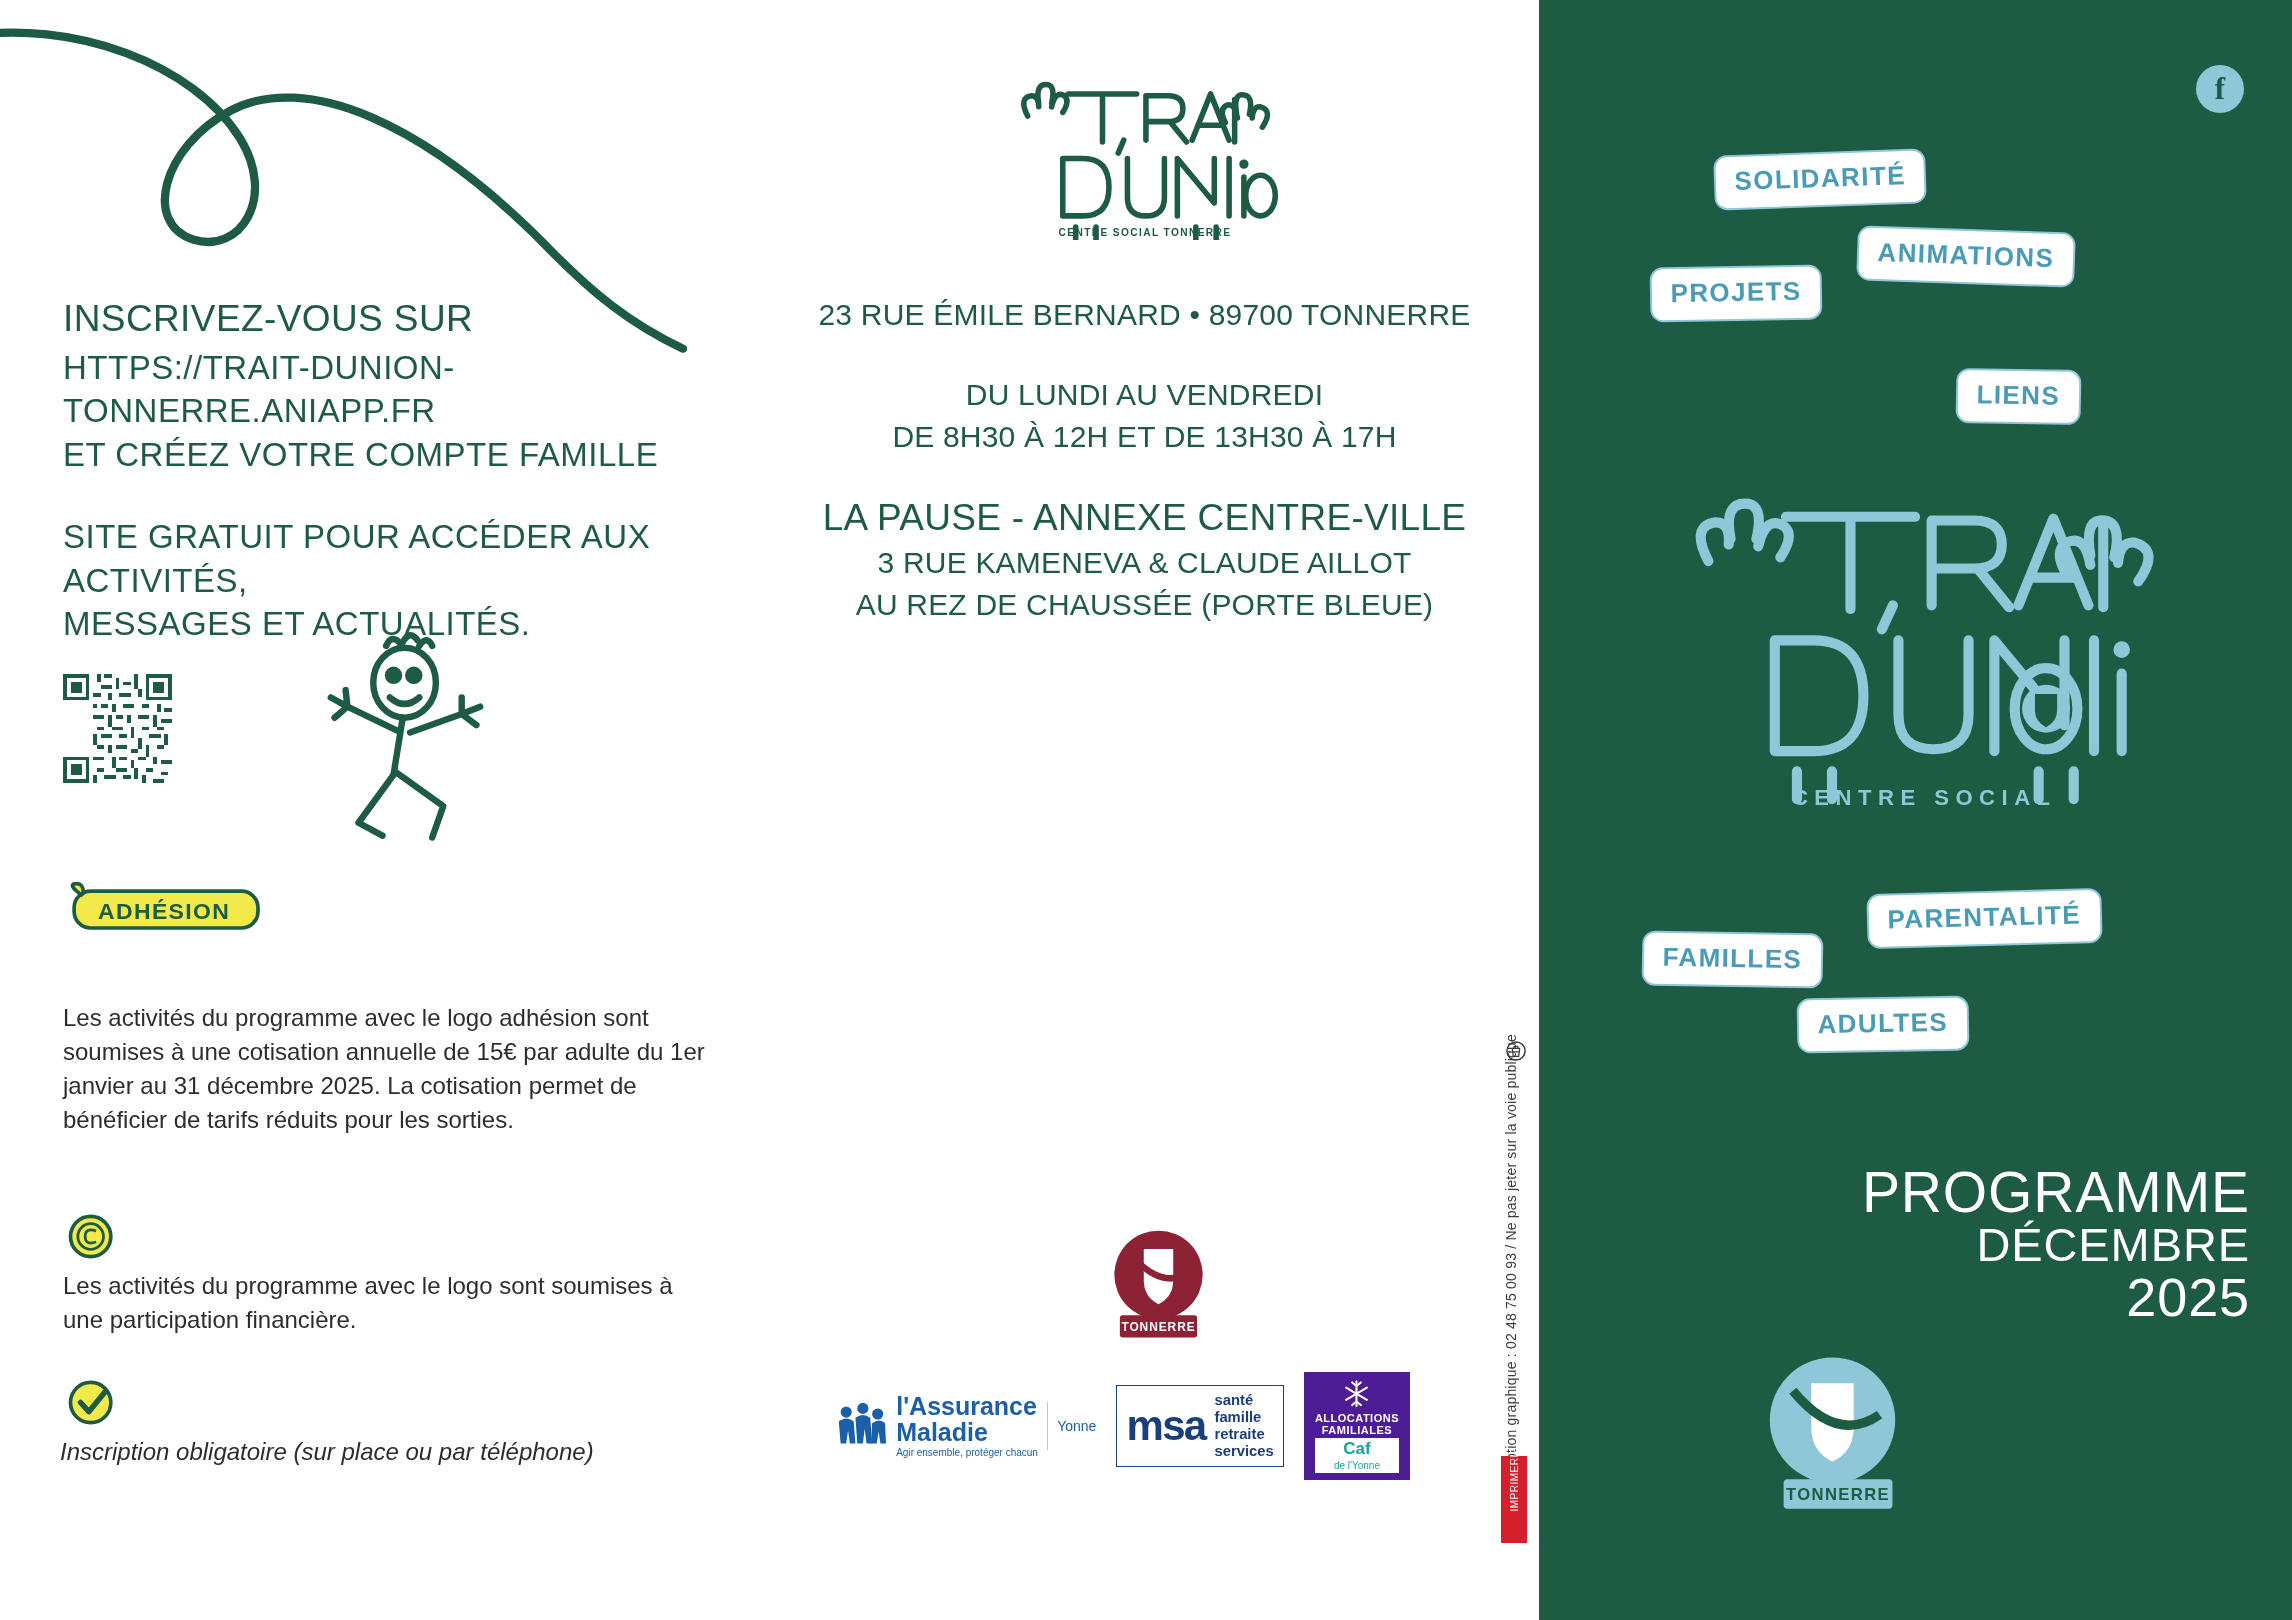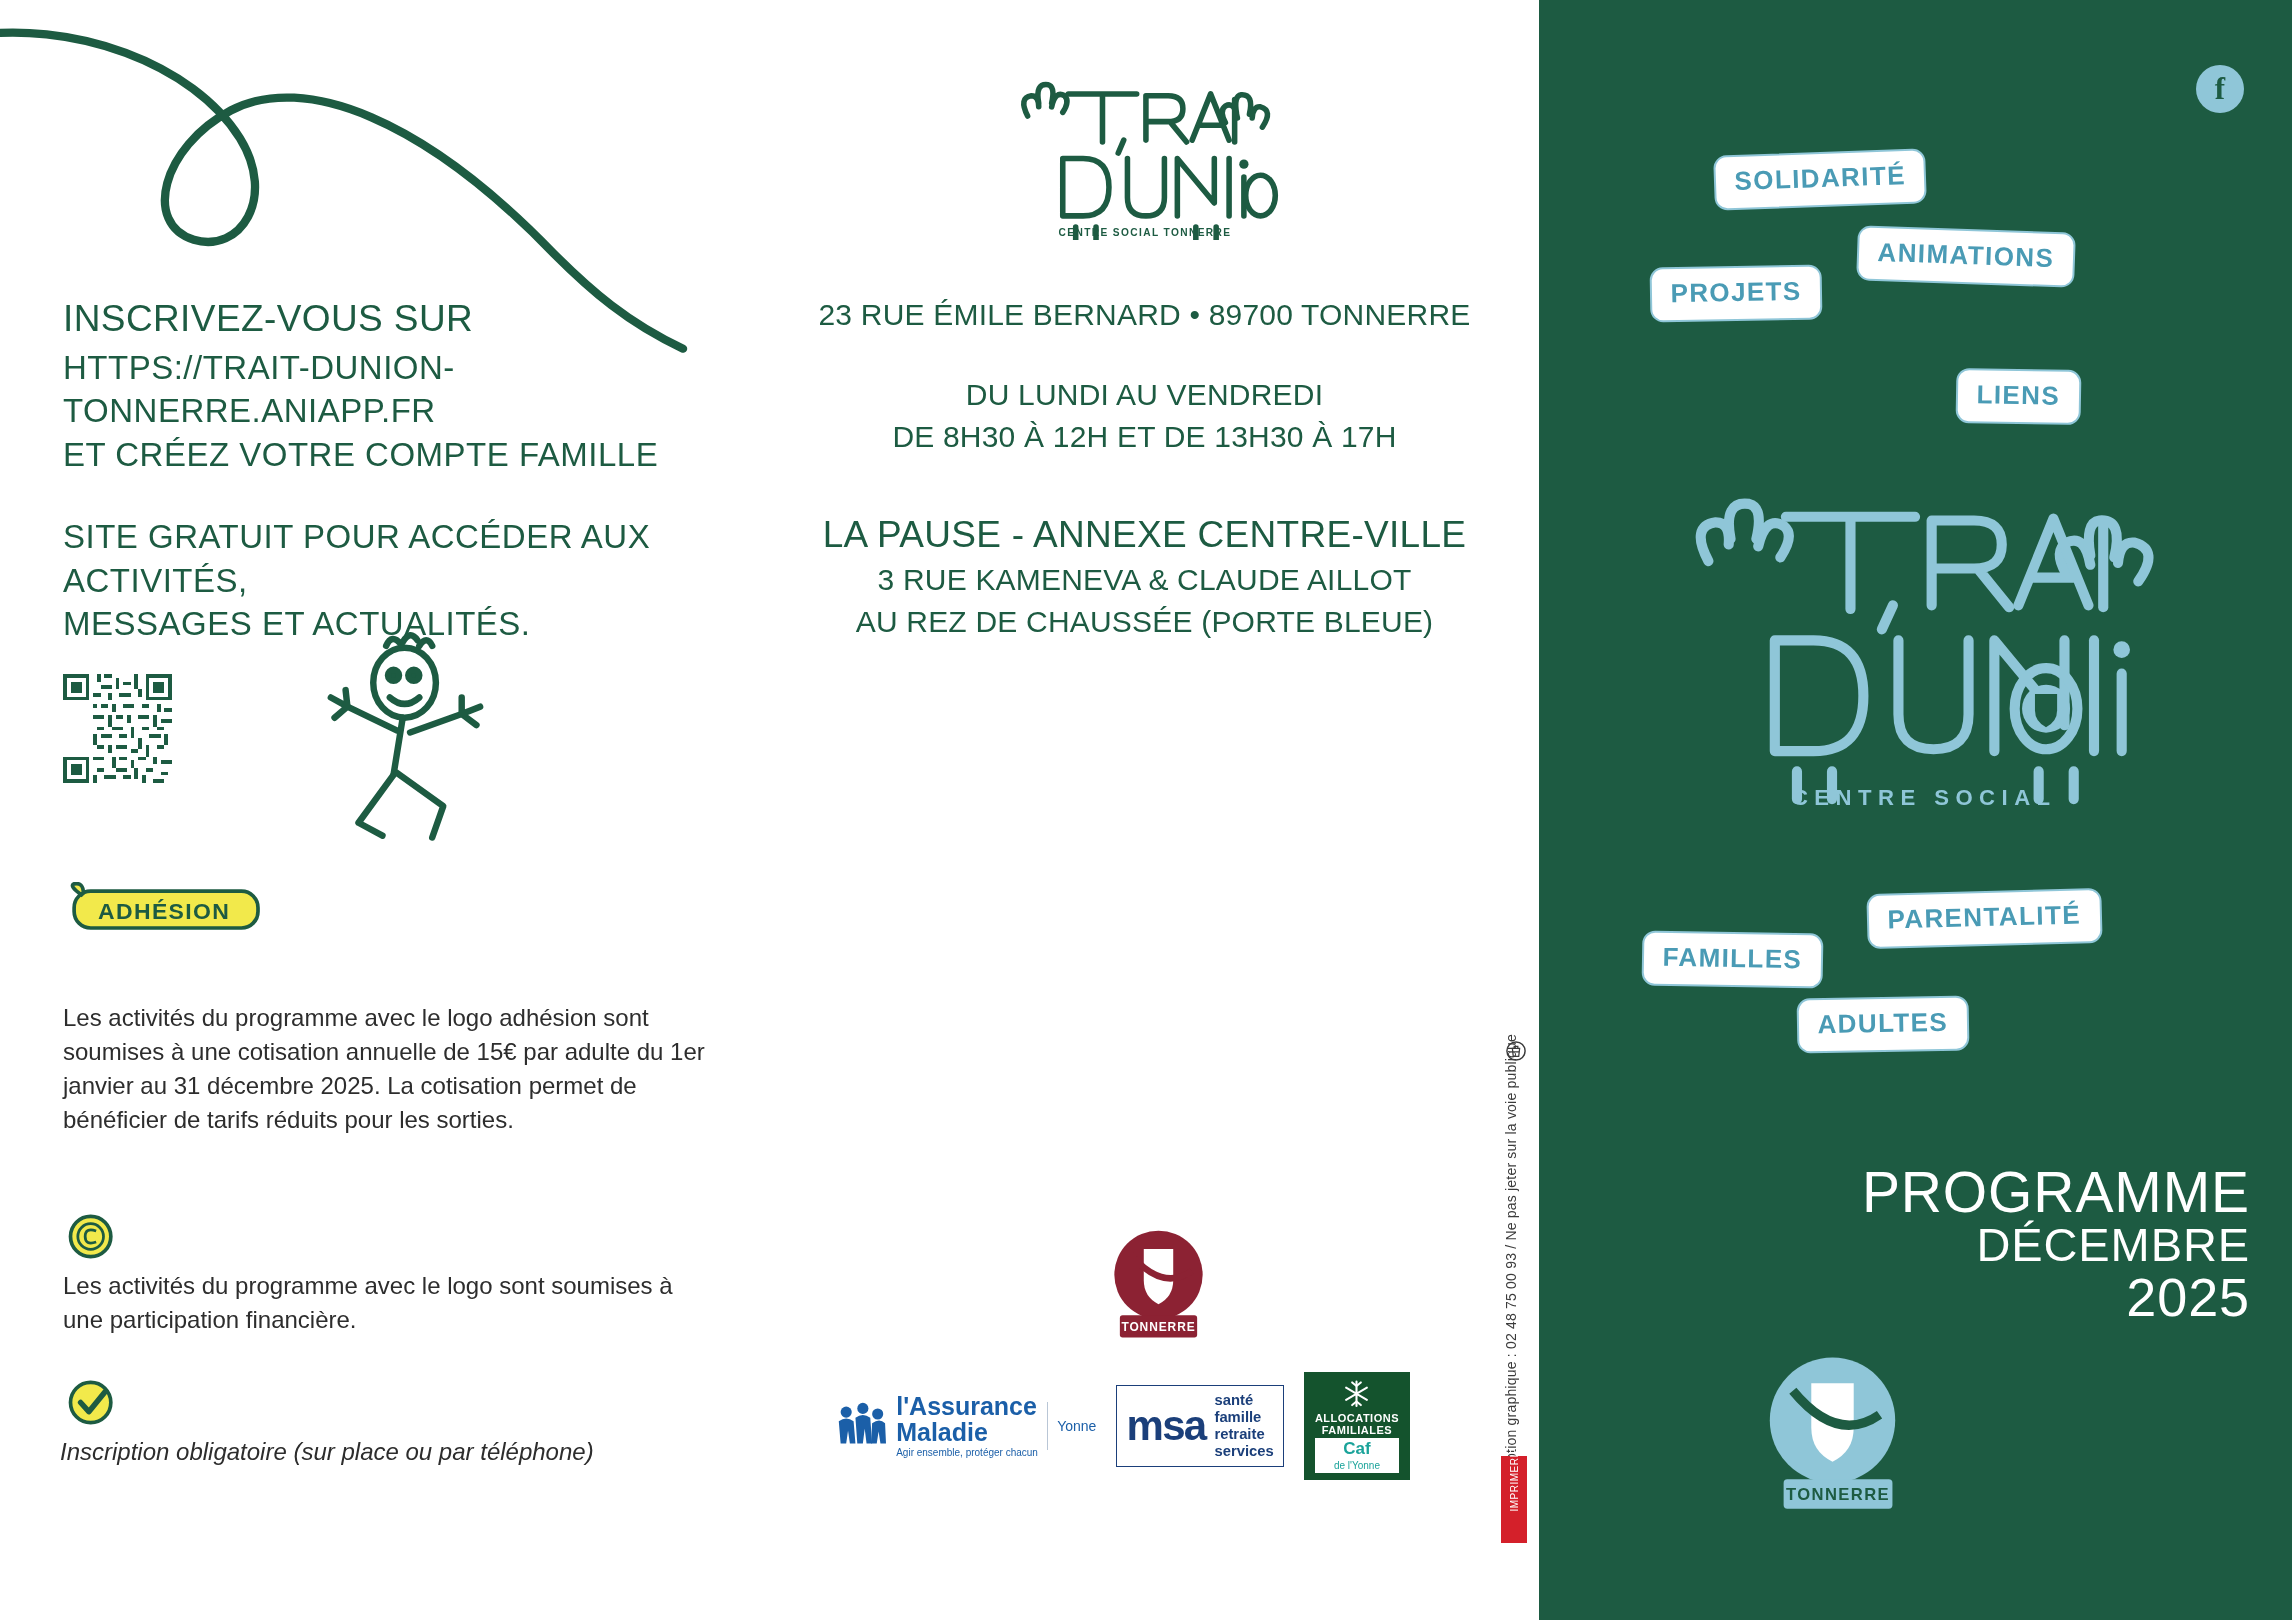--- a/index.html
+++ b/index.html
@@ -136,21 +136,21 @@
   .c2-line {
     font-family: "Liberation Sans Narrow", "Liberation Sans", sans-serif;
     font-size: 30px;
     letter-spacing: 0.2px;
     color: #1d5b42;
     text-transform: uppercase;
     line-height: 1.42;
   }
   .gap-s { margin-top: 24px; }
   .gap-m { margin-top: 37px; }
-  .gap-l { margin-top: 52px; }
+  .gap-l { margin-top: 35px; }
   #fb-line {
     display: flex;
     align-items: center;
     justify-content: center;
     gap: 11px;
   }
   .fb-dot {
     width: 28px; height: 28px;
     border-radius: 50%;
     background: #1d5b42;
@@ -507,21 +507,21 @@
     <div style="display:flex;align-items:center;gap:9.2px;border:1.8px solid #1b3f7a;padding:5.5px 9.2px;">
       <div style="font-family:'Liberation Sans',sans-serif;font-size:42px;font-weight:bold;color:#1b3f7a;letter-spacing:-1.8px;line-height:0.9;">msa</div>
       <div style="line-height:1.15;font-weight:bold;font-size:14.8px;color:#1b3f7a;">
         <div>santé</div>
         <div>famille</div>
         <div>retraite</div>
         <div>services</div>
       </div>
     </div>
 
-    <div style="background:#14532d;padding:7.4px 11px;text-align:center;color:#fff;">
+    <div style="background:#4c1d95;padding:7.4px 11px;text-align:center;color:#fff;">
       <svg viewBox="0 0 40 34" width="37" height="29.5">
         <g stroke="#fff" stroke-width="2.4" stroke-linecap="round">
           <path d="M20 3 v28 M8 10 l24 14 M32 10 L8 24"></path>
           <path d="M20 8 l-5 -4 M20 8 l5 -4 M20 26 l-5 4 M20 26 l5 4"></path>
         </g>
       </svg>
       <div style="font-size:11px;font-weight:bold;letter-spacing:0.5px;">ALLOCATIONS</div>
       <div style="font-size:11px;font-weight:bold;letter-spacing:0.5px;">FAMILIALES</div>
       <div style="background:#fff;color:#1aa39a;font-size:17px;font-weight:bold;margin-top:2.8px;padding:0.9px 3.7px;">Caf</div>
       <div style="background:#fff;color:#1aa39a;font-size:10px;padding:0 3.7px 1.8px 3.7px;">de l'Yonne</div>

